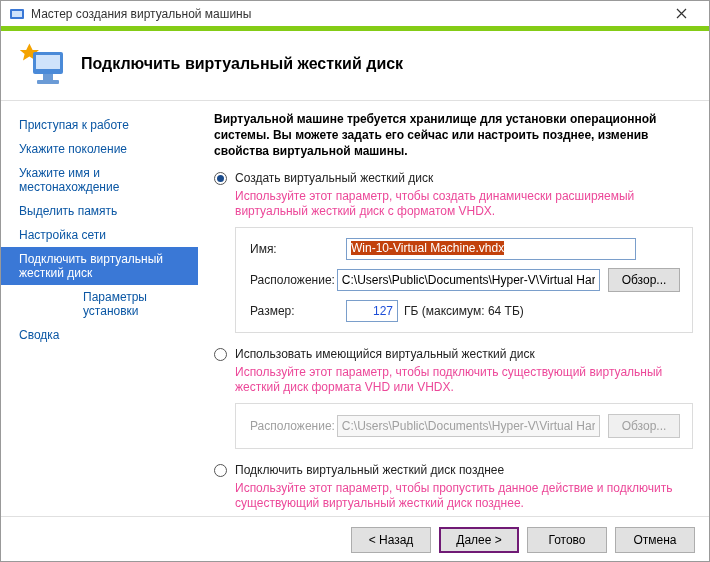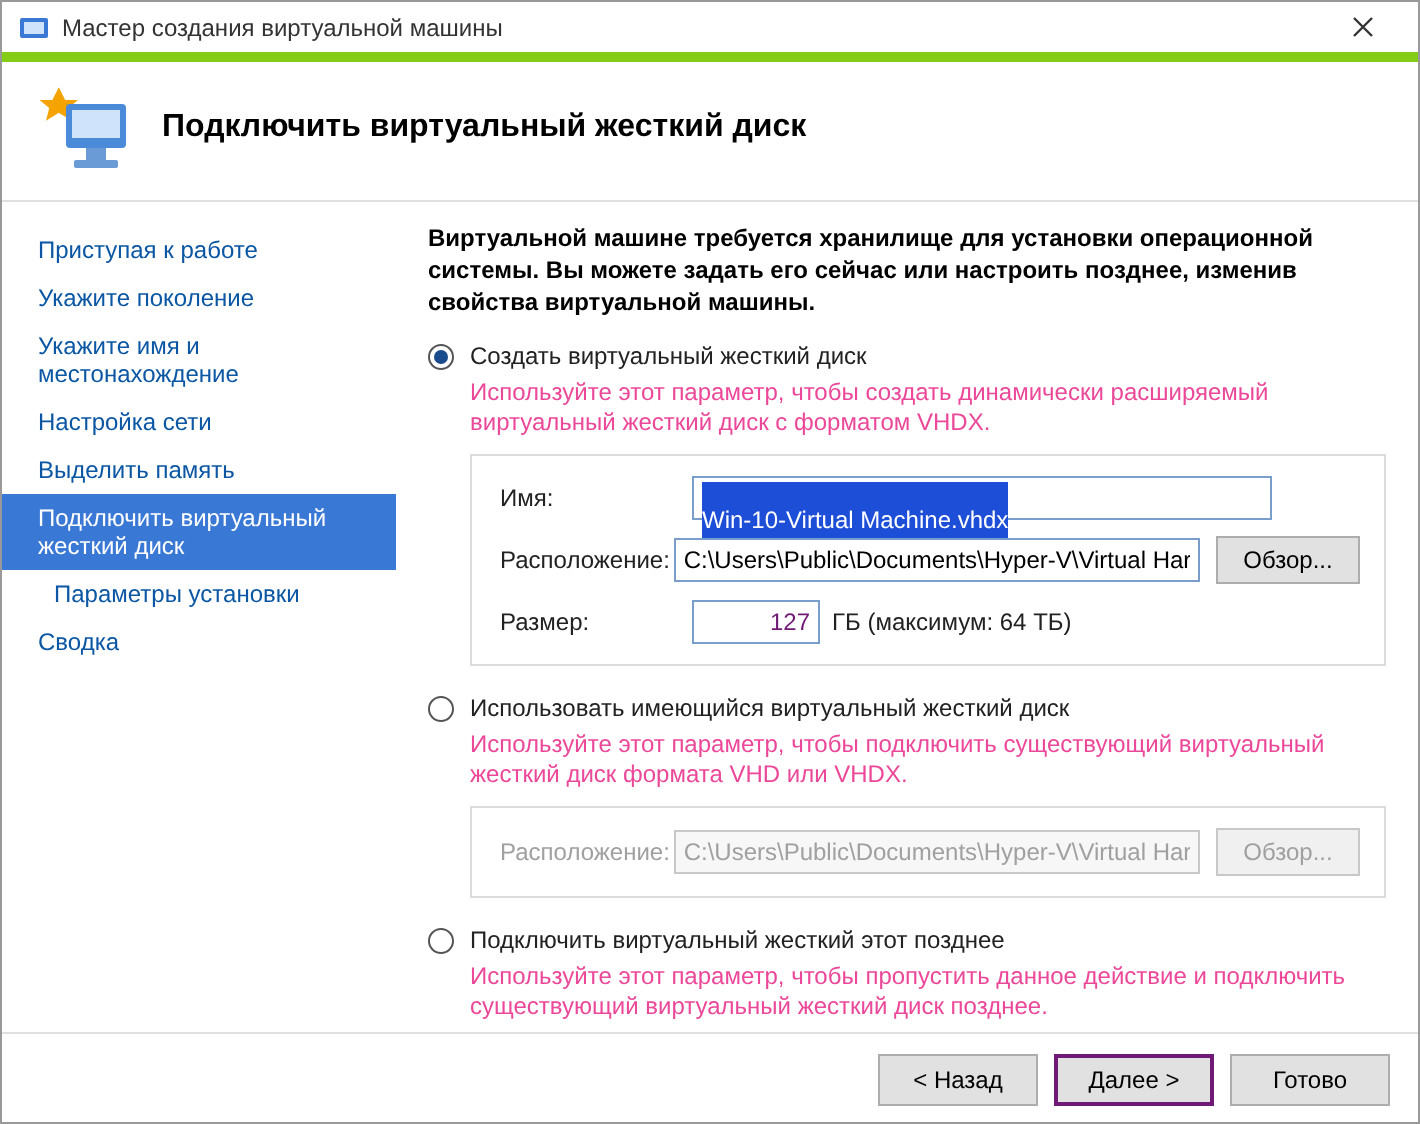--- a/index.html
+++ b/index.html
@@ -8,37 +8,37 @@
 .titlebar-icon { width: 16px; height: 16px; margin-right: 6px; }
 .titlebar-title { flex: 1; font-size: 12px; color: #333; }
 .titlebar-close { width: 40px; height: 28px; display: flex; align-items: center; justify-content: center; color: #333; font-size: 15px; }
 .header { display: flex; align-items: center; padding: 6px 18px 10px 16px; border-bottom: 1px solid #e0e0e0; min-height: 70px; }
 .header-icon { width: 48px; height: 48px; margin-right: 16px; position: relative; }
 .header-title { font-size: 16px; font-weight: bold; color: #000; }
 .body { display: flex; height: 415px; }
 .sidebar { width: 197px; padding: 12px 0 0 0; }
 .side-item { padding: 5px 0 5px 18px; color: #0b57a4; cursor: pointer; line-height: 14px; }
 .side-item.selected { background: #3a78d6; color: #fff; padding-right: 10px; }
-.side-sub { padding-left: 26px; }
+.side-sub { padding-left: 48px; margin-left: 34px; }
 .main { flex: 1; padding: 10px 16px 0 16px; overflow: hidden; }
 .intro { color: #000000; margin-bottom: 12px; line-height: 16px; font-weight: bold; }
 .option { margin-bottom: 14px; }
 .option-head { display: flex; align-items: center; margin-bottom: 4px; }
 .radio { appearance: none; width: 13px; height: 13px; border: 1px solid #555; border-radius: 50%; margin-right: 8px; position: relative; background: #fff; }
 .radio:checked::after { content: ""; position: absolute; top: 2px; left: 2px; width: 7px; height: 7px; background: #1a4b8c; border-radius: 50%; }
 .option-desc { margin-left: 21px; color: #ec4899; line-height: 15px; margin-bottom: 8px; }
 .form { margin-left: 21px; border: 1px solid #dcdcdc; padding: 10px 12px 10px 14px; }
 .form-row { display: flex; align-items: center; margin-bottom: 8px; }
 .form-row:last-child { margin-bottom: 0; }
 .form-label { width: 96px; color: #222; }
 .form-input { border: 1px solid #7a9ecb; padding: 2px 4px; font-size: 12px; font-family: inherit; height: 22px; }
 .name-input { width: 290px; background: #fff; color: #fff; }
-.name-sel { background: #1d4ed8; display: inline-block; padding: 12px 0px; }
+.name-sel { background: #c2410c; display: inline-block; padding: 0 0px; }
 .loc-input { width: 290px; background: #fff; color: #000; }
-.size-input { width: 64px; text-align: right; background: #fff; color: #701a75; padding-right: 4px; }
+.size-input { width: 52px; text-align: right; background: #fff; color: #1d4ed8; padding-right: 4px; }
 .browse-btn { margin-left: 8px; padding: 2px 10px; border: 1px solid #adadad; background: #e1e1e1; font-size: 12px; height: 24px; min-width: 72px; }
 .disabled .form-label { color: #a0a0a0; }
 .disabled .loc-input { color: #a0a0a0; background: #f7f7f7; border-color: #c8c8c8; }
 .disabled .browse-btn { color: #a0a0a0; background: #f0f0f0; border-color: #c8c8c8; }
 .size-suffix { margin-left: 6px; color: #222; }
 .footer { height: 46px; border-top: 1px solid #e0e0e0; display: flex; align-items: center; justify-content: flex-end; padding: 0 14px; gap: 8px; }
 .footer-btn { border: 1px solid #adadad; background: #e1e1e1; font-size: 12px; height: 26px; min-width: 80px; padding: 0 12px; }
 .footer-btn.default { border: 2px solid #701a75; }
 .opt-label { color: #222; }
 </style>
@@ -71,22 +71,22 @@
     </svg>
   </div>
   <div class="header-title">Подключить виртуальный жесткий диск</div>
 </div>
 
 <div class="body">
   <div class="sidebar">
     <div class="side-item">Приступая к работе</div>
     <div class="side-item">Укажите поколение</div>
     <div class="side-item">Укажите имя и местонахождение</div>
+    <div class="side-item">Выделить память</div>
     <div class="side-item">Настройка сети</div>
-    <div class="side-item">Выделить память</div>
     <div class="side-item selected">Подключить виртуальный жесткий диск</div>
     <div class="side-item side-sub">Параметры установки</div>
     <div class="side-item">Сводка</div>
   </div>
 
   <div class="main">
     <div class="intro">Виртуальной машине требуется хранилище для установки операционной системы. Вы можете задать его сейчас или настроить позднее, изменив свойства виртуальной машины.</div>
 
     <div class="option">
       <div class="option-head">
@@ -123,24 +123,25 @@
           <span class="form-label">Расположение:</span>
           <input class="form-input loc-input" disabled="" value="C:\Users\Public\Documents\Hyper-V\Virtual Hard Disks\" style="">
           <button class="browse-btn" disabled="">Обзор...</button>
         </div>
       </div>
     </div>
 
     <div class="option">
       <div class="option-head">
         <input type="radio" class="radio" name="vhd" style="">
-        <span class="opt-label">Подключить виртуальный жесткий этот позднее</span>
+        <span class="opt-label">Подключить виртуальный жесткий диск позднее</span>
       </div>
       <div class="option-desc">Используйте этот параметр, чтобы пропустить данное действие и подключить существующий виртуальный жесткий диск позднее.</div>
     </div>
   </div>
 </div>
 
 <div class="footer">
   <button class="footer-btn">&lt; Назад</button>
   <button class="footer-btn default">Далее &gt;</button>
   <button class="footer-btn">Готово</button>
+  <button class="footer-btn">Отмена</button>
 </div>
 
 </body></html>

